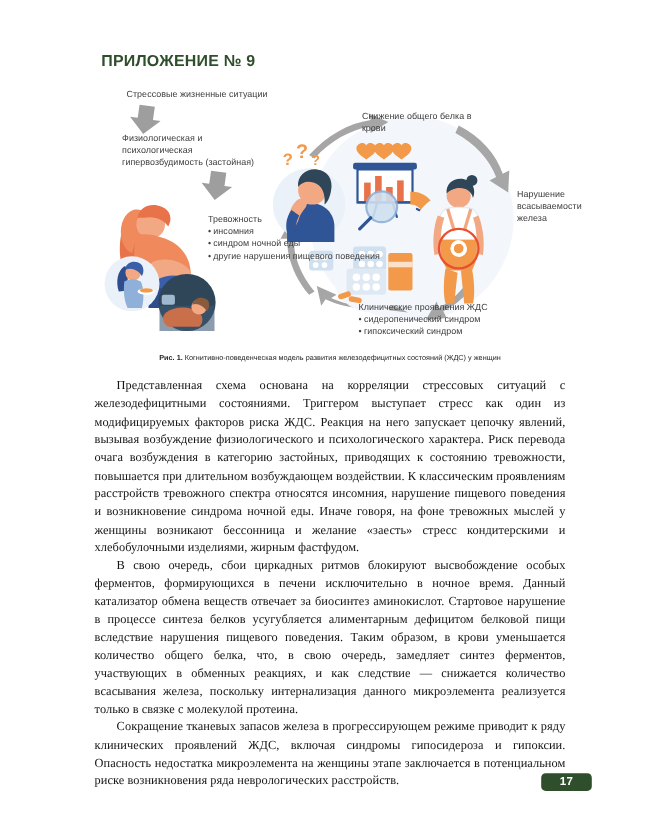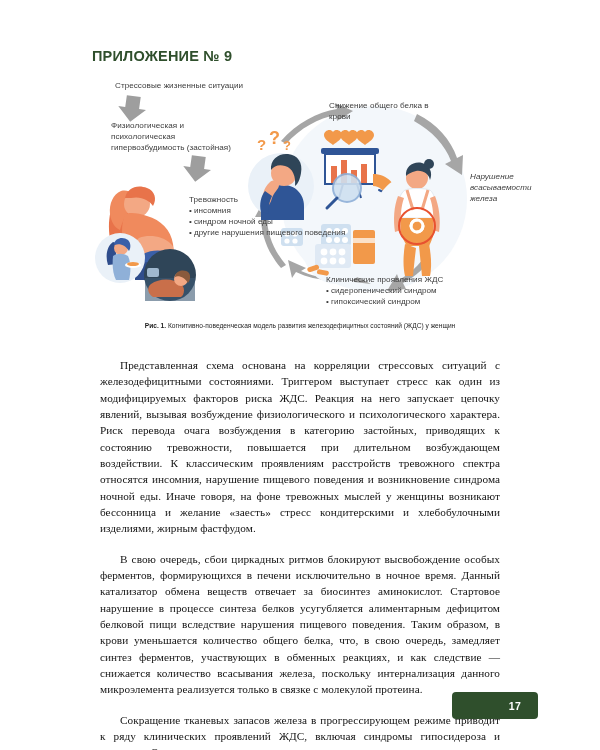--- a/index.html
+++ b/index.html
@@ -60,21 +60,21 @@
   .fig-label .bullets li { white-space: nowrap; }
   .fig-label .bullets li::before {
     content: "\2022";
     margin-right: 2px;
   }
 
   .lbl-stress   { left: 30px;  top: 2px;   width: 180px; }
   .lbl-hyper    { left: 26px;  top: 42px;  width: 120px; }
   .lbl-anxiety  { left: 104px; top: 116px; width: 125px; }
   .lbl-protein  { left: 244px; top: 22px;  width: 115px; }
-  .lbl-absorb   { left: 385px; top: 93px;  width: 80px; font-style: italic;  }
+  .lbl-absorb   { left: 385px; top: 93px;  width: 80px;  }
   .lbl-clinical { left: 241px; top: 196px; width: 180px; }
 
   
   .blob {
     position: absolute;
     border-radius: 50%;
     background: #eaf1f8;
   }
 
   
@@ -93,49 +93,48 @@
   .fig-caption .cap-num { font-weight: bold; }
 
   
   .body-text {
     position: absolute;
     left: 86px;
     top: 343px;
     width: 428px;
   }
   .body-text p {
-    margin: 14px;
+    margin: 0;
     text-indent: 20px;
     text-align: justify;
     font-size: 11.25px;
     line-height: 1.452;
     color: #141414;
     letter-spacing: 0.04px;
     -webkit-hyphens: none;
     hyphens: none;
   }
 
   
   .page-badge {
     position: absolute;
     right: 62px;
     bottom: 31px;
     min-width: 46px;
-    height: 27px;
+    height: 16px;
     border-radius: 4px;
     background: #2f4f2c;
     color: #ffffff;
     font-family: "Liberation Sans", sans-serif;
     font-size: 10.5px;
     font-weight: bold;
     display: flex;
     align-items: center;
     justify-content: center;
     letter-spacing: 0.3px;
-    padding-left: 40px;
   }
 </style>
 </head>
 <body>
 
 <div class="page">
 
   <div class="appendix-header">ПРИЛОЖЕНИЕ № 9</div>
 
   <div class="figure">

